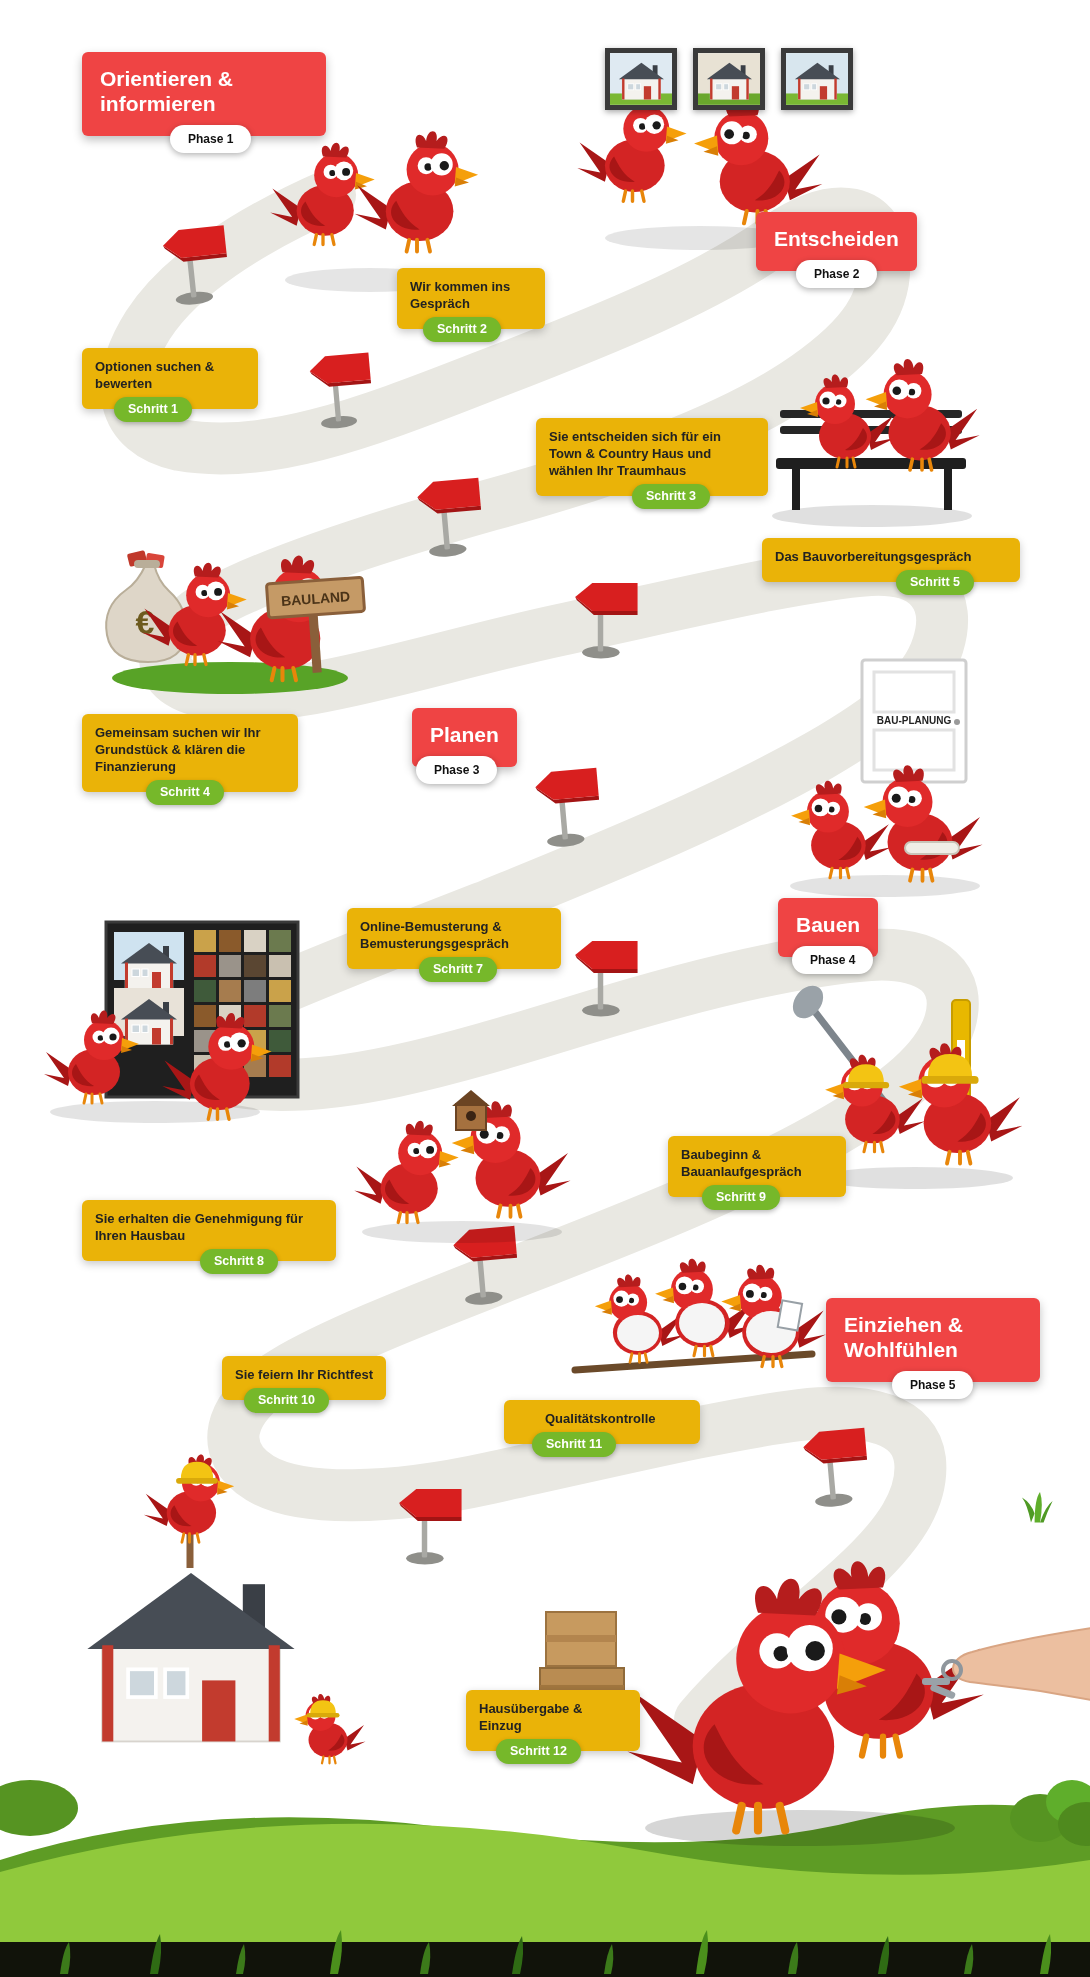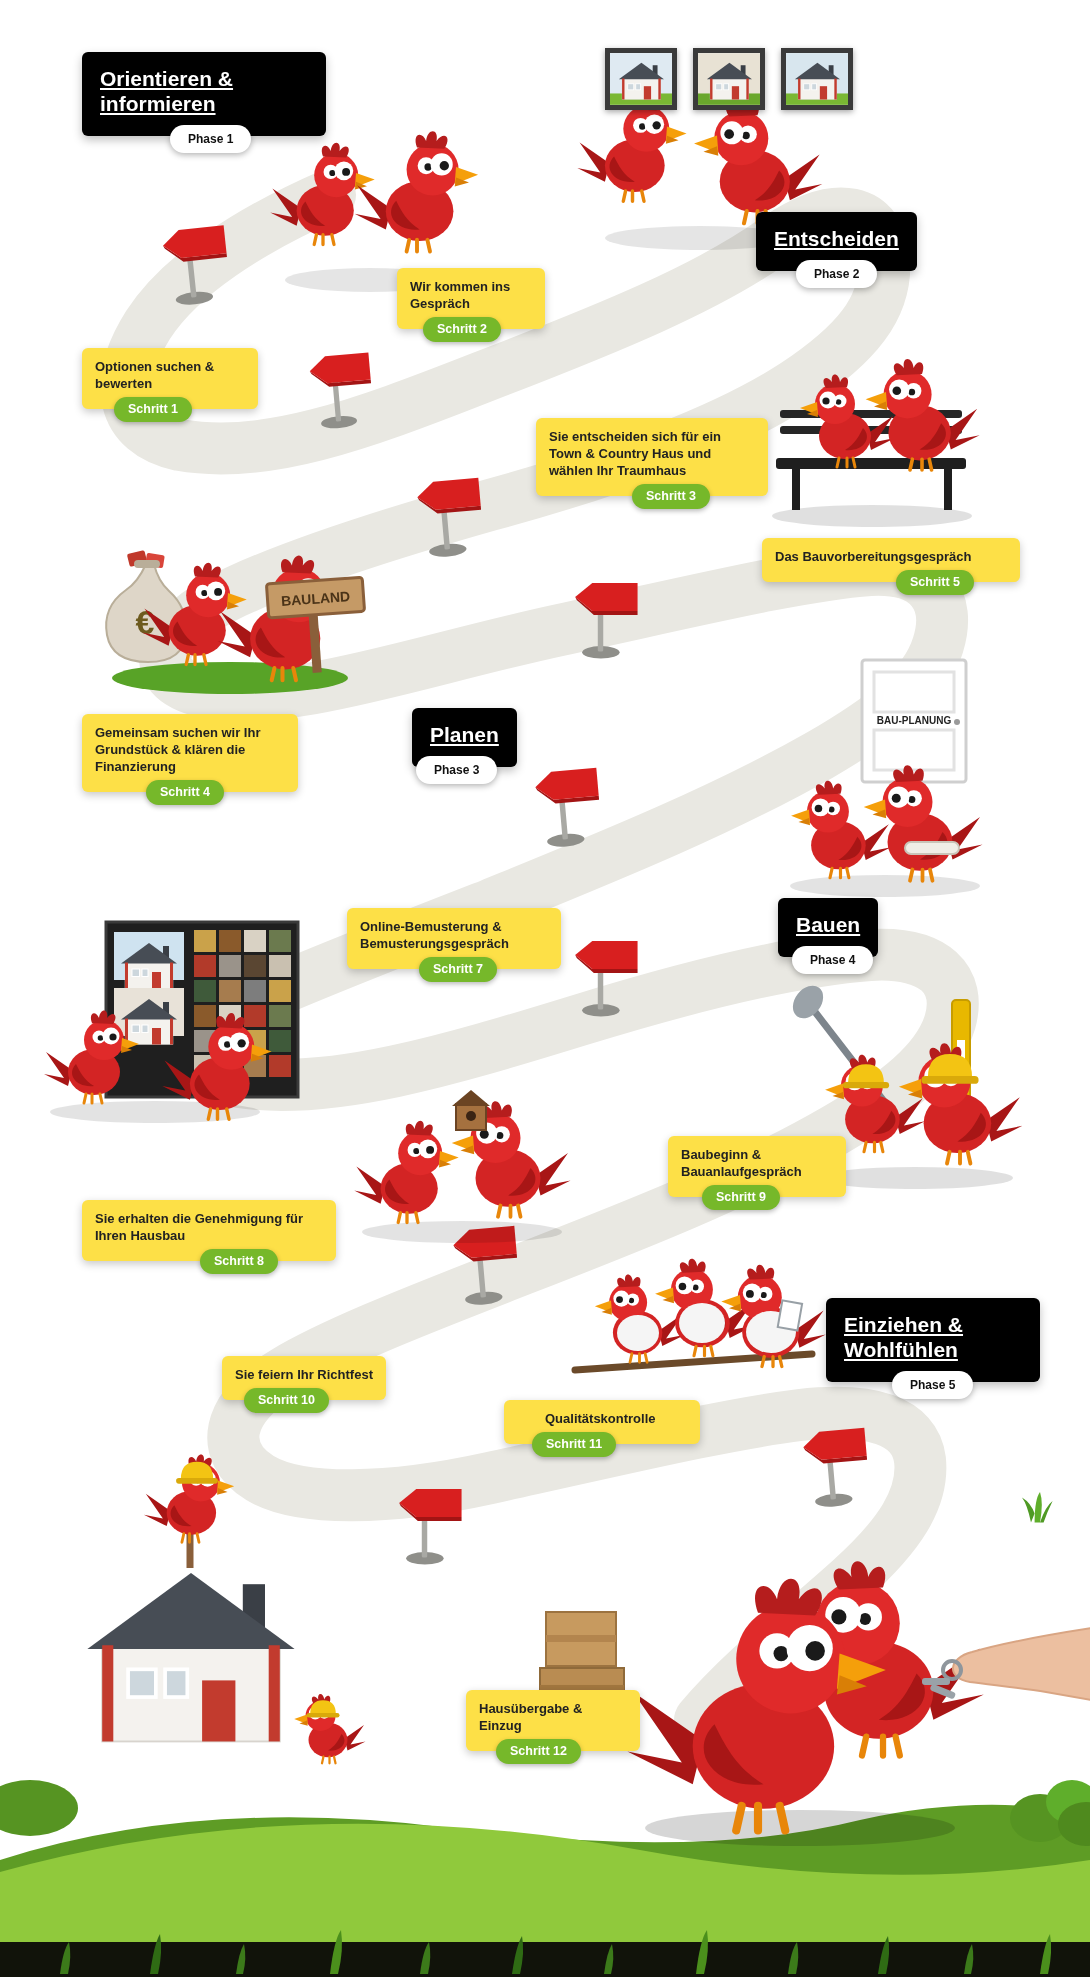--- a/index.html
+++ b/index.html
@@ -9,38 +9,37 @@
     margin:0 auto;
     overflow:hidden;
     background:#ffffff;
     font-family:"Liberation Sans", sans-serif;
   }
   .layer{position:absolute;left:0;top:0;width:1090px;height:1977px;z-index:1;}
 
   
   .phase{
     position:absolute;z-index:3;
-    background:#000000;color:#ffffff;
+    background:#ef4444;color:#ffffff;
     font-weight:bold;font-size:21px;line-height:1.2;
     padding:14px 18px 20px 18px;border-radius:6px;
     box-shadow:0 4px 10px rgba(0,0,0,.25);
-    text-decoration:underline;
   }
   .phase-pill{
     position:absolute;bottom:-17px;
     background:#ffffff;color:#111111;
     font-size:12px;font-weight:bold;line-height:1;
     padding:8px 18px;border-radius:20px;white-space:nowrap;
     box-shadow:0 2px 6px rgba(0,0,0,.3);
   }
 
   
   .step{
     position:absolute;z-index:3;
-    background:#fde047;color:#222222;
+    background:#eab308;color:#222222;
     font-weight:bold;font-size:13px;line-height:1.3;
     padding:11px 13px 16px 13px;border-radius:6px;
     box-shadow:0 3px 9px rgba(0,0,0,.22);
   }
   .step-pill{
     position:absolute;bottom:-13px;
     background:#76b82a;color:#ffffff;
     font-size:12.5px;font-weight:bold;line-height:1;
     padding:6px 14px;border-radius:16px;white-space:nowrap;
     box-shadow:0 2px 5px rgba(0,0,0,.28);

